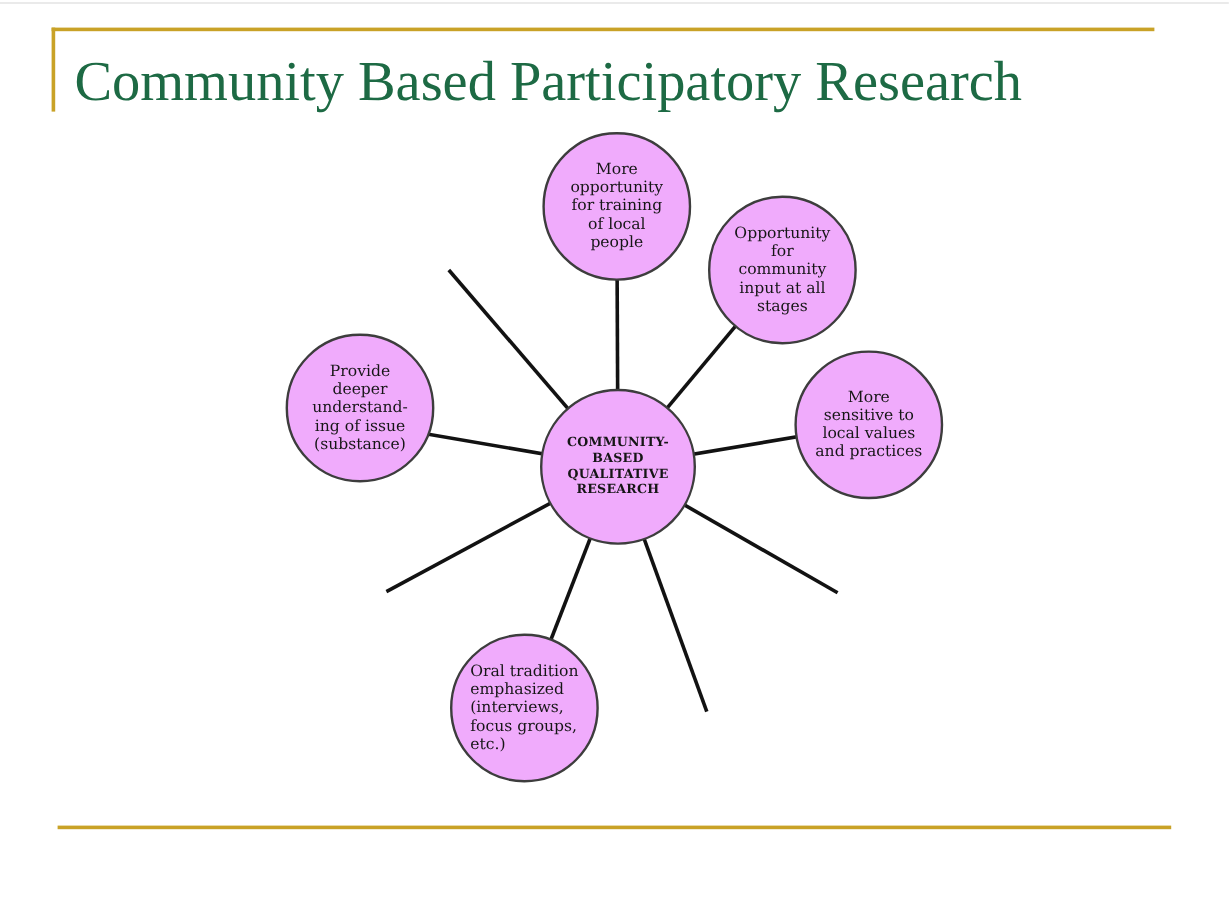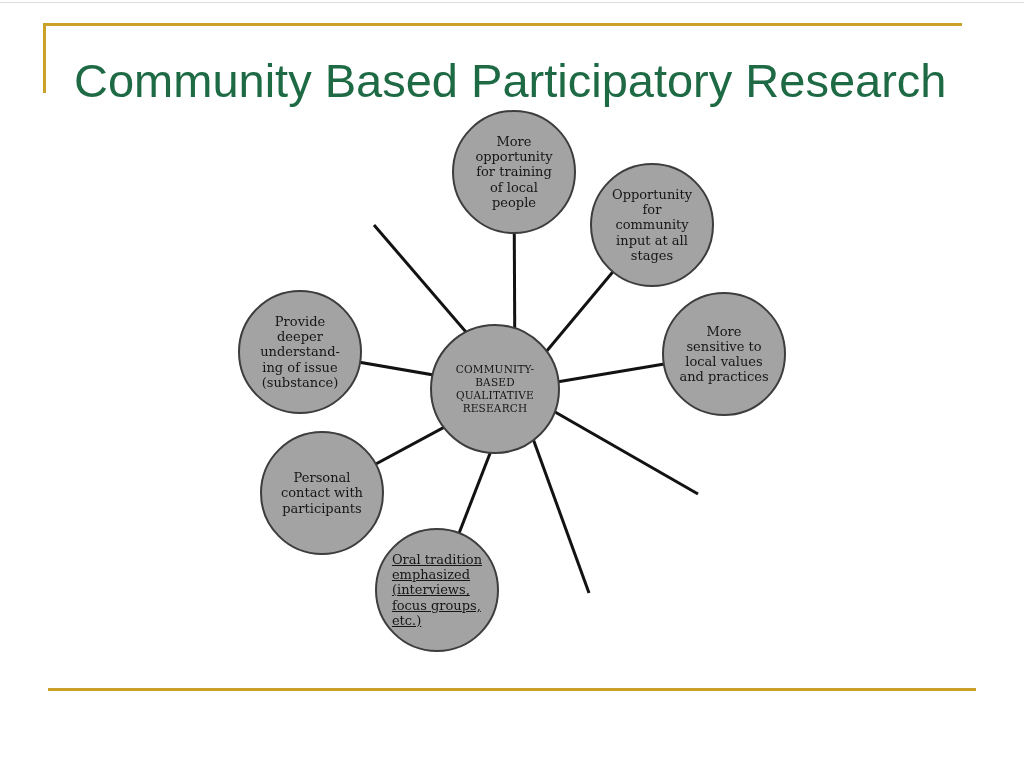--- a/index.html
+++ b/index.html
@@ -13,61 +13,61 @@
   .top-edge {
     position: absolute; left: 0; top: 2px;
     width: 1024px; height: 1px;
     background: #dcdcdc;
   }
   .rule { position: absolute; background: #c9a227; }
   .rule-top    { left: 43px; top: 23px; width: 919px; height: 3px; }
   .rule-left   { left: 43px; top: 23px; width: 3px;  height: 70px; }
   .rule-bottom { left: 48px; top: 688px; width: 928px; height: 3px; }
   .slide-title {
-    position: absolute; left: 62px; top: 45px; margin: 12px;
+    position: absolute; left: 62px; top: 45px; margin: 0;
     width: 920px;
-    font-family: Liberation Sans, sans-serif;
+    font-family: Liberation Serif, serif;
     font-weight: normal;
     font-size: 47px;
     line-height: 1.0;
     color: #1d6a44;
   }
   .diagram { position: absolute; left: 0; top: 0; width: 1024px; height: 768px; }
   .spokes { position: absolute; left: 0; top: 0; }
   .node {
     position: absolute;
     width: 124px; height: 124px;
     border-radius: 50%;
-    background: #a3a3a3;
+    background: #f0abfc;
     border: 2px solid #3d3d3d;
     box-sizing: border-box;
     display: flex; align-items: center; justify-content: center;
     text-align: center;
     font-size: 13px;
     line-height: 1.17;
     color: #161616;
     white-space: pre-line;
   }
   .node.hub {
-    left: 430px; top: 324px;
+    left: 450px; top: 324px;
     width: 130px; height: 130px;
-    font-weight: normal;
+    font-weight: bold;
     font-size: 10.5px;
     letter-spacing: 0.2px;
     line-height: 1.25;
   }
   .node.align-left { text-align: left; }
   .n-training   { left: 452px; top: 110px; }
   .n-input      { left: 590px; top: 163px; }
   .n-values     { left: 662px; top: 292px; }
   .n-time       { left: 636px; top: 432px; }
   .n-language   { left: 527px; top: 531px; }
-  .n-oral       { left: 375px; top: 528px; text-decoration: underline; }
+  .n-oral       { left: 375px; top: 528px; }
   .n-contact    { left: 260px; top: 431px; }
-  .n-understand { left: 238px; top: 290px; }
+  .n-understand { left: 238px; top: 278px; }
   .n-expertise  { left: 312px; top: 163px; }
 </style>
 </head>
 <body>
 
 <div class="top-edge"></div>
 
 <div class="rule rule-top"></div>
 <div class="rule rule-left"></div>
 
@@ -112,23 +112,20 @@
 and practices</div>
 
 
 
   <div class="node n-oral align-left">Oral tradition
 emphasized
 (interviews,
 focus groups,
 etc.)</div>
 
-  <div class="node n-contact">Personal
-contact with
-participants</div>
 
   <div class="node n-understand">Provide
 deeper
 understand-
 ing of issue
 (substance)</div>
 
 
 </div>
 

